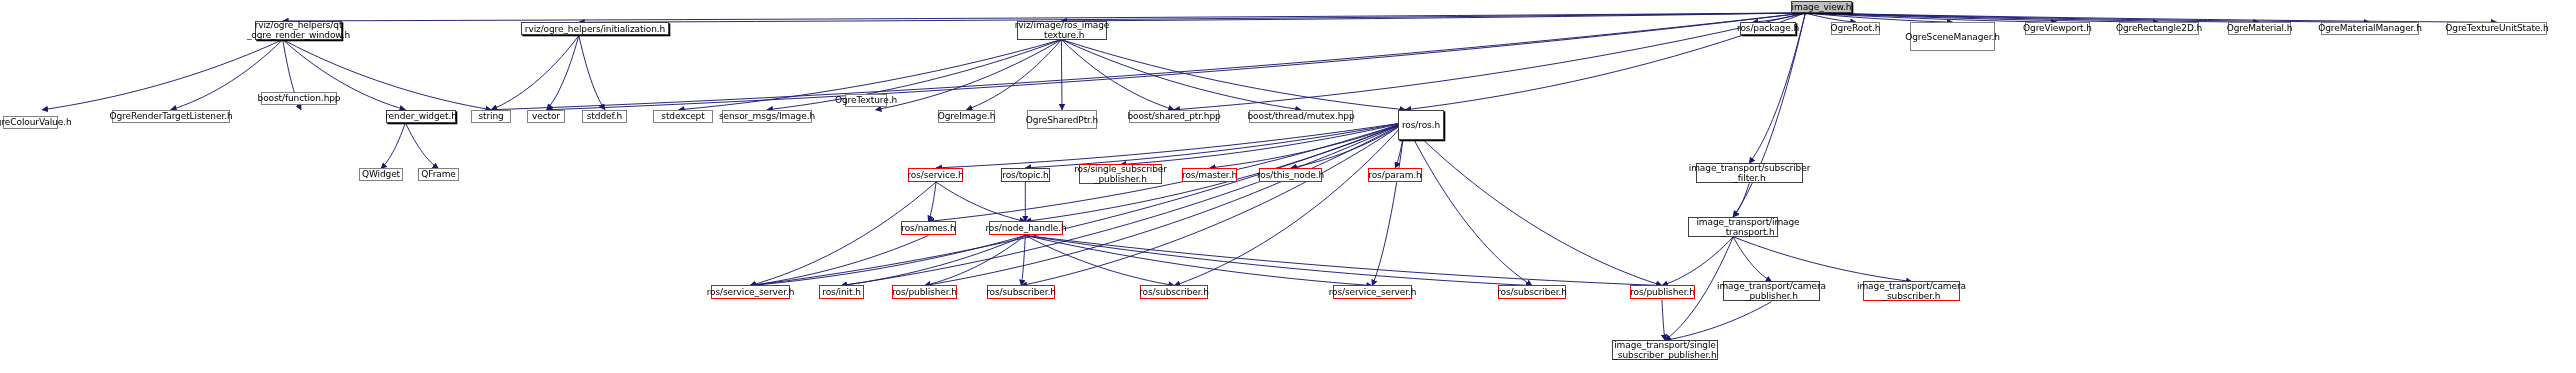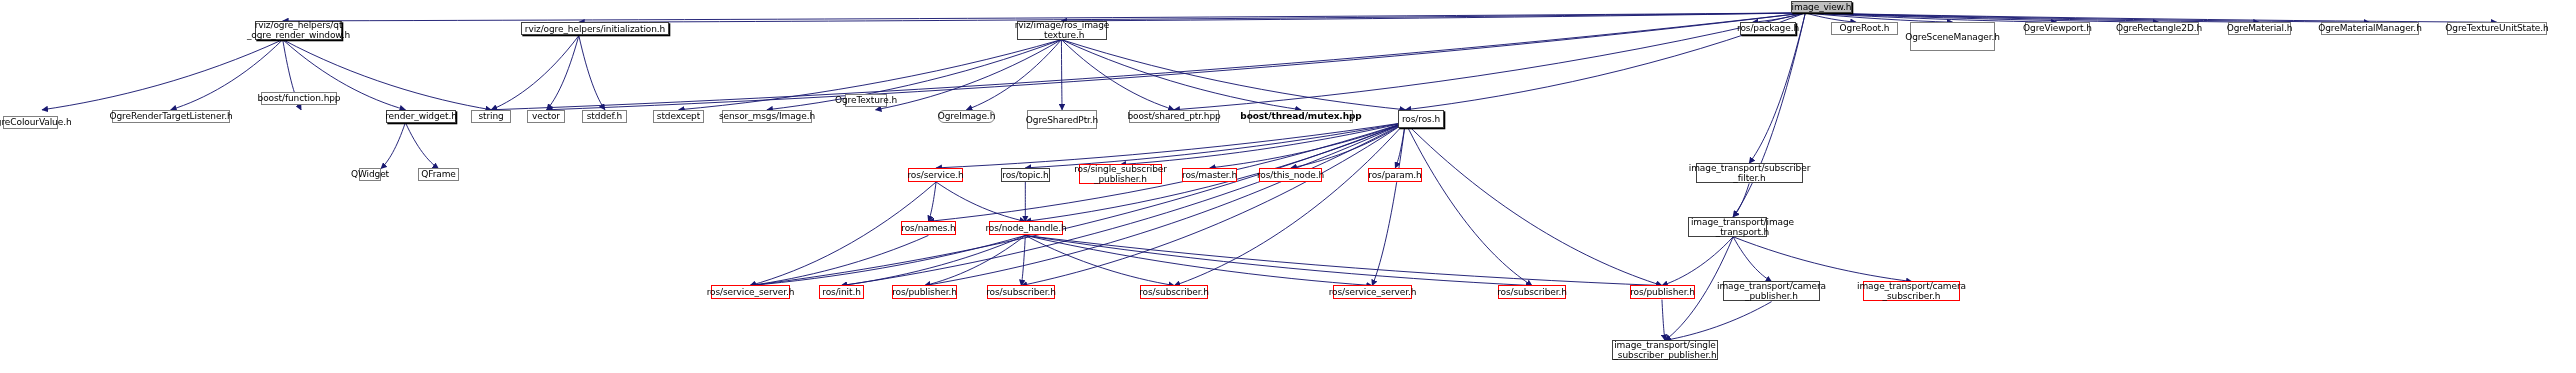--- a/index.html
+++ b/index.html
@@ -137,56 +137,56 @@
         <path d="M 2650.5 451 C 2594.675 482.9, 2538.85 500.3, 2491 509" stroke="#191970" stroke-width="1.4" fill="none" marker-end="url(#arrow)"></path>
       </g>
   </svg>
 <div class="node root shadow" style="left: 1775px; top: 0.7px; width: 61px; height: 12px;">image_view.h</div>
     <div class="node shadow black" style="left: 239px; top: 21px; width: 87px; height: 18.7px;">rviz/ogre_helpers/qt
 _ogre_render_window.h</div>
     <div class="node shadow black" style="left: 505px; top: 22px; width: 148px; height: 13.4px;">rviz/ogre_helpers/initialization.h</div>
     <div class="node black" style="left: 1017px; top: 21px; width: 90px; height: 18.7px;">rviz/image/ros_image
 _texture.h</div>
     <div class="node shadow black" style="left: 1724px; top: 22px; width: 56px; height: 12.7px;">ros/package.h</div>
-    <div class="node " style="left: 1831px; top: 22px; width: 67px; height: 12.7px;">OgreRoot.h</div>
+    <div class="node " style="left: 1831px; top: 22px; width: 49px; height: 12.7px;">OgreRoot.h</div>
     <div class="node " style="left: 1910px; top: 22px; width: 85px; height: 29px;">OgreSceneManager.h</div>
     <div class="node " style="left: 2025px; top: 22px; width: 65px; height: 12.7px;">OgreViewport.h</div>
     <div class="node " style="left: 2119px; top: 22px; width: 80px; height: 12.7px;">OgreRectangle2D.h</div>
     <div class="node " style="left: 2228px; top: 22px; width: 63px; height: 12.7px;">OgreMaterial.h</div>
     <div class="node " style="left: 2321px; top: 22px; width: 98px; height: 12.7px;">OgreMaterialManager.h</div>
     <div class="node " style="left: 2447px; top: 22px; width: 100px; height: 12.7px;">OgreTextureUnitState.h</div>
     <div class="node " style="left: 2.7px; top: 110px; width: 55px; height: 12.7px; margin-top: 6px;">OgreColourValue.h</div>
     <div class="node " style="left: 112px; top: 110px; width: 118px; height: 12.7px;">OgreRenderTargetListener.h</div>
     <div class="node " style="left: 261px; top: 92px; width: 76px; height: 12.7px;">boost/function.hpp</div>
     <div class="node shadow black" style="left: 370px; top: 110px; width: 70px; height: 12.7px;">render_widget.h</div>
     <div class="node " style="left: 471px; top: 110px; width: 40px; height: 12.7px;">string</div>
     <div class="node " style="left: 527px; top: 110px; width: 38px; height: 12.7px;">vector</div>
     <div class="node " style="left: 582px; top: 110px; width: 45px; height: 12.7px;">stddef.h</div>
-    <div class="node " style="left: 653px; top: 110px; width: 51px; height: 12.7px;">stdexcept</div>
+    <div class="node " style="left: 653px; top: 110px; width: 60px; height: 12.7px;">stdexcept</div>
     <div class="node " style="left: 722px; top: 110px; width: 90px; height: 12.7px;">sensor_msgs/Image.h</div>
     <div class="node " style="left: 845px; top: 94px; width: 42px; height: 12.7px;">OgreTexture.h</div>
-    <div class="node " style="left: 938px; top: 110px; width: 57px; height: 12.7px; border-radius: 6px;">OgreImage.h</div>
+    <div class="node " style="left: 938px; top: 110px; width: 57px; height: 12.7px;">OgreImage.h</div>
     <div class="node " style="left: 1027px; top: 110px; width: 70px; height: 19px;">OgreSharedPtr.h</div>
     <div class="node " style="left: 1129px; top: 110px; width: 90px; height: 12.7px;">boost/shared_ptr.hpp</div>
-    <div class="node " style="left: 1249px; top: 110px; width: 104px; height: 12.7px; font-weight: bold;">boost/thread/mutex.hpp</div>
-    <div class="node shadow black" style="left: 1382px; top: 110px; width: 46px; height: 18px;">ros/ros.h</div>
-    <div class="node " style="left: 359px; top: 168px; width: 22px; height: 12.7px;">QWidget</div>
+    <div class="node " style="left: 1249px; top: 110px; width: 104px; height: 12.7px;">boost/thread/mutex.hpp</div>
+    <div class="node shadow black" style="left: 1382px; top: 110px; width: 46px; height: 30px;">ros/ros.h</div>
+    <div class="node " style="left: 359px; top: 168px; width: 44px; height: 12.7px;">QWidget</div>
     <div class="node " style="left: 418px; top: 168px; width: 41px; height: 12.7px;">QFrame</div>
     <div class="node red" style="left: 908px; top: 168px; width: 55px; height: 14px;">ros/service.h</div>
     <div class="node black" style="left: 1001px; top: 168px; width: 49px; height: 14px;">ros/topic.h</div>
     <div class="node red" style="left: 1079px; top: 164px; width: 83px; height: 20px;">ros/single_subscriber
 _publisher.h</div>
     <div class="node red" style="left: 1182px; top: 168px; width: 55px; height: 14px;">ros/master.h</div>
     <div class="node red" style="left: 1259px; top: 168px; width: 63px; height: 14px;">ros/this_node.h</div>
     <div class="node red" style="left: 1368px; top: 168px; width: 54px; height: 14px;">ros/param.h</div>
     <div class="node black" style="left: 1696px; top: 163px; width: 107px; height: 20px;">image_transport/subscriber
 _filter.h</div>
     <div class="node red" style="left: 901px; top: 221px; width: 55px; height: 14px;">ros/names.h</div>
     <div class="node red" style="left: 989px; top: 221px; width: 74px; height: 14px;">ros/node_handle.h</div>
-    <div class="node black" style="left: 1688px; top: 217px; width: 79px; height: 20px; padding-left: 32px;">image_transport/image
+    <div class="node black" style="left: 1688px; top: 217px; width: 90px; height: 20px; padding-left: 32px;">image_transport/image
 _transport.h</div>
     <div class="node red" style="left: 711px; top: 285px; width: 79px; height: 14px;">ros/service_server.h</div>
     <div class="node red" style="left: 819px; top: 285px; width: 45px; height: 14px;">ros/init.h</div>
     <div class="node red" style="left: 892px; top: 285px; width: 65px; height: 14px;">ros/publisher.h</div>
     <div class="node red" style="left: 987px; top: 285px; width: 68px; height: 14px;">ros/subscriber.h</div>
     <div class="node red" style="left: 1140px; top: 285px; width: 68px; height: 14px;">ros/subscriber.h</div>
     <div class="node red" style="left: 1333px; top: 285px; width: 79px; height: 14px;">ros/service_server.h</div>
     <div class="node red" style="left: 1498px; top: 285px; width: 68px; height: 14px;">ros/subscriber.h</div>
     <div class="node red" style="left: 1630px; top: 285px; width: 65px; height: 14px;">ros/publisher.h</div>
     <div class="node black" style="left: 1723px; top: 281px; width: 97px; height: 20px;">image_transport/camera

